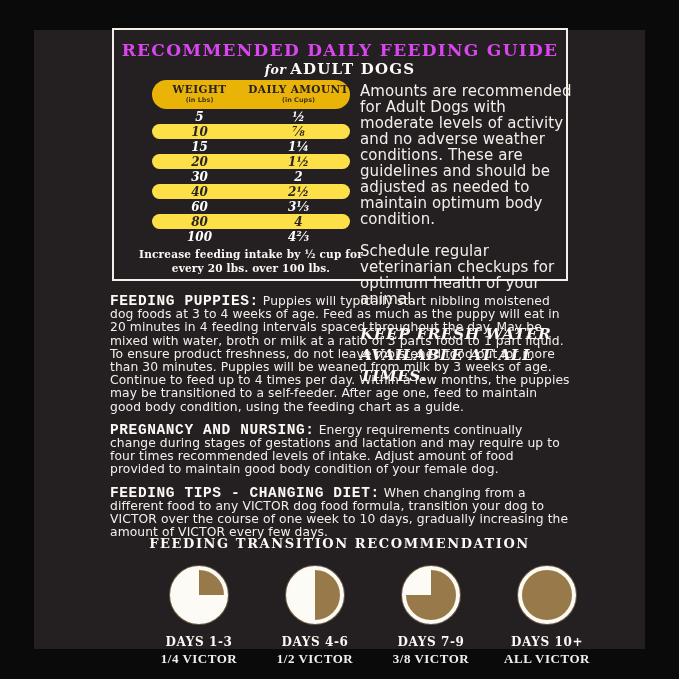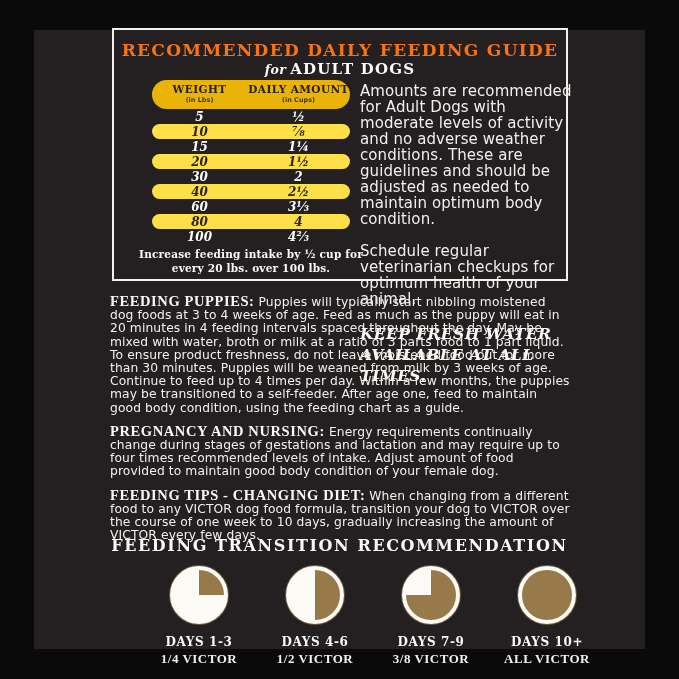--- a/index.html
+++ b/index.html
@@ -10,21 +10,21 @@
     -webkit-font-smoothing:antialiased;
   }
   .panel{position:absolute;left:34px;top:30px;right:34px;bottom:30px;background:#242021;}
 
   
   .guide-box{
     position:absolute;left:112px;top:28px;width:456px;height:253px;
     border:2px solid #f3f0ea;box-sizing:border-box;background:#242021;
   }
   .gb-title{
-    margin-top:11px;text-align:center;color:#f97316;
+    margin-top:11px;text-align:center;color:#d946ef;
     font-family:"DejaVu Serif",serif;font-weight:bold;
     font-size:17px;letter-spacing:1.3px;line-height:19px;
   }
   .gb-subtitle{
     text-align:center;color:#fbf9f5;font-family:"DejaVu Serif",serif;
     font-size:15px;font-weight:bold;letter-spacing:1.2px;line-height:18px;
   }
   .gb-subtitle .for{font-style:italic;font-weight:bold;font-size:12.5px;letter-spacing:.4px;text-transform:lowercase;margin-right:4px;}
 
   
@@ -56,29 +56,29 @@
   .gb-right p{margin:0 0 16px 0;font-size:15px;line-height:16px;letter-spacing:.1px;}
   .gb-emphasis{
     font-family:"DejaVu Serif",serif;font-weight:bold;font-style:italic;
     font-size:15.5px;line-height:21px;letter-spacing:.4px;color:#fbf9f5;
   }
 
   
   .sections{position:absolute;left:110px;top:295px;width:462px;color:#f2efeb;}
   .sections p{margin:0 0 10px 0;font-size:12.3px;line-height:13.2px;letter-spacing:.1px;}
   .sec-heading{
-    font-family:Liberation Serif, serif;font-weight:bold;font-style:normal;
+    font-family:Liberation Mono, monospace;font-weight:bold;font-style:normal;
     font-size:14.5px;letter-spacing:.6px;color:#fbf9f5;margin-right:4px;
   }
 
   
   .transition-heading{
     position:absolute;left:0;top:536px;width:100%;text-align:center;
     color:#fbf9f5;font-family:"DejaVu Serif",serif;font-weight:bold;
-    font-size:16px;letter-spacing:1.6px;
+    font-size:13px;letter-spacing:1.6px;
   }
   .steps{position:absolute;left:152px;top:566px;width:376px;display:flex;gap:22px;}
   .step{flex:0 0 94px;text-align:center;}
   .pie{
     width:50px;height:50px;border-radius:50%;margin:0 auto;
     border:4px solid #fdfaf3;
     box-shadow:0 0 0 1px rgba(163,135,90,.55);
     background:#fdfbf6;
   }
   .step-days{

